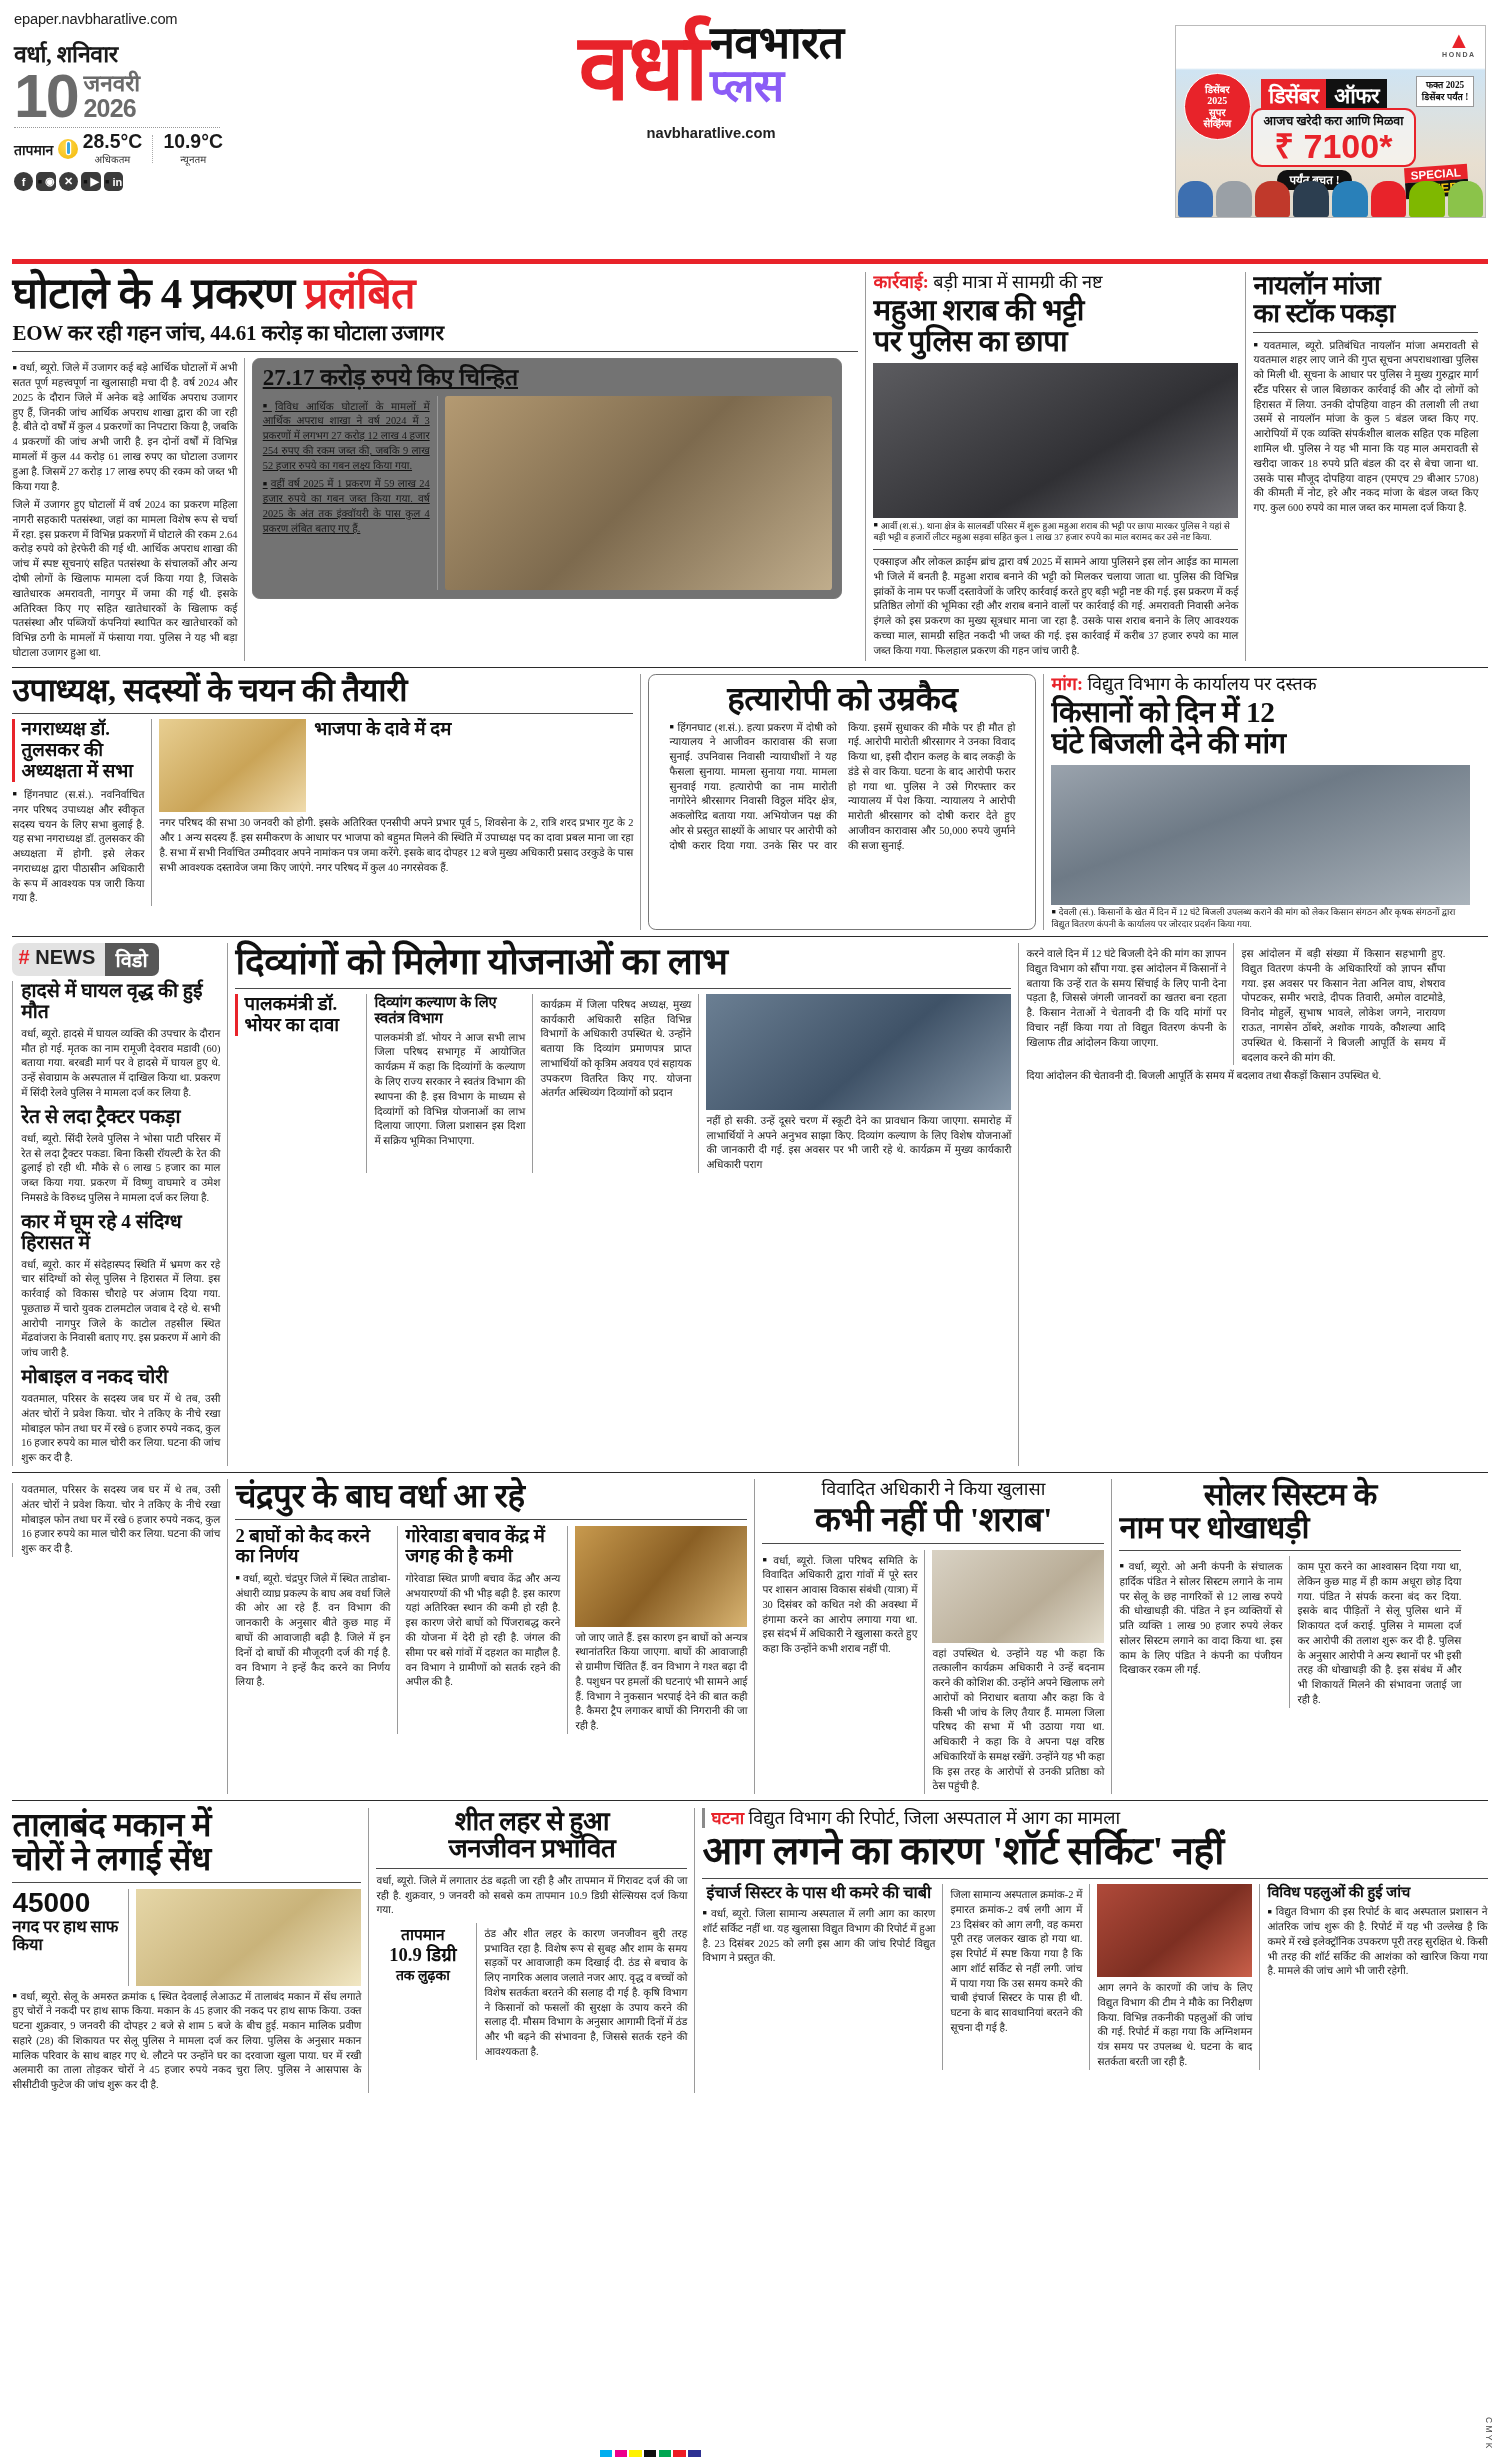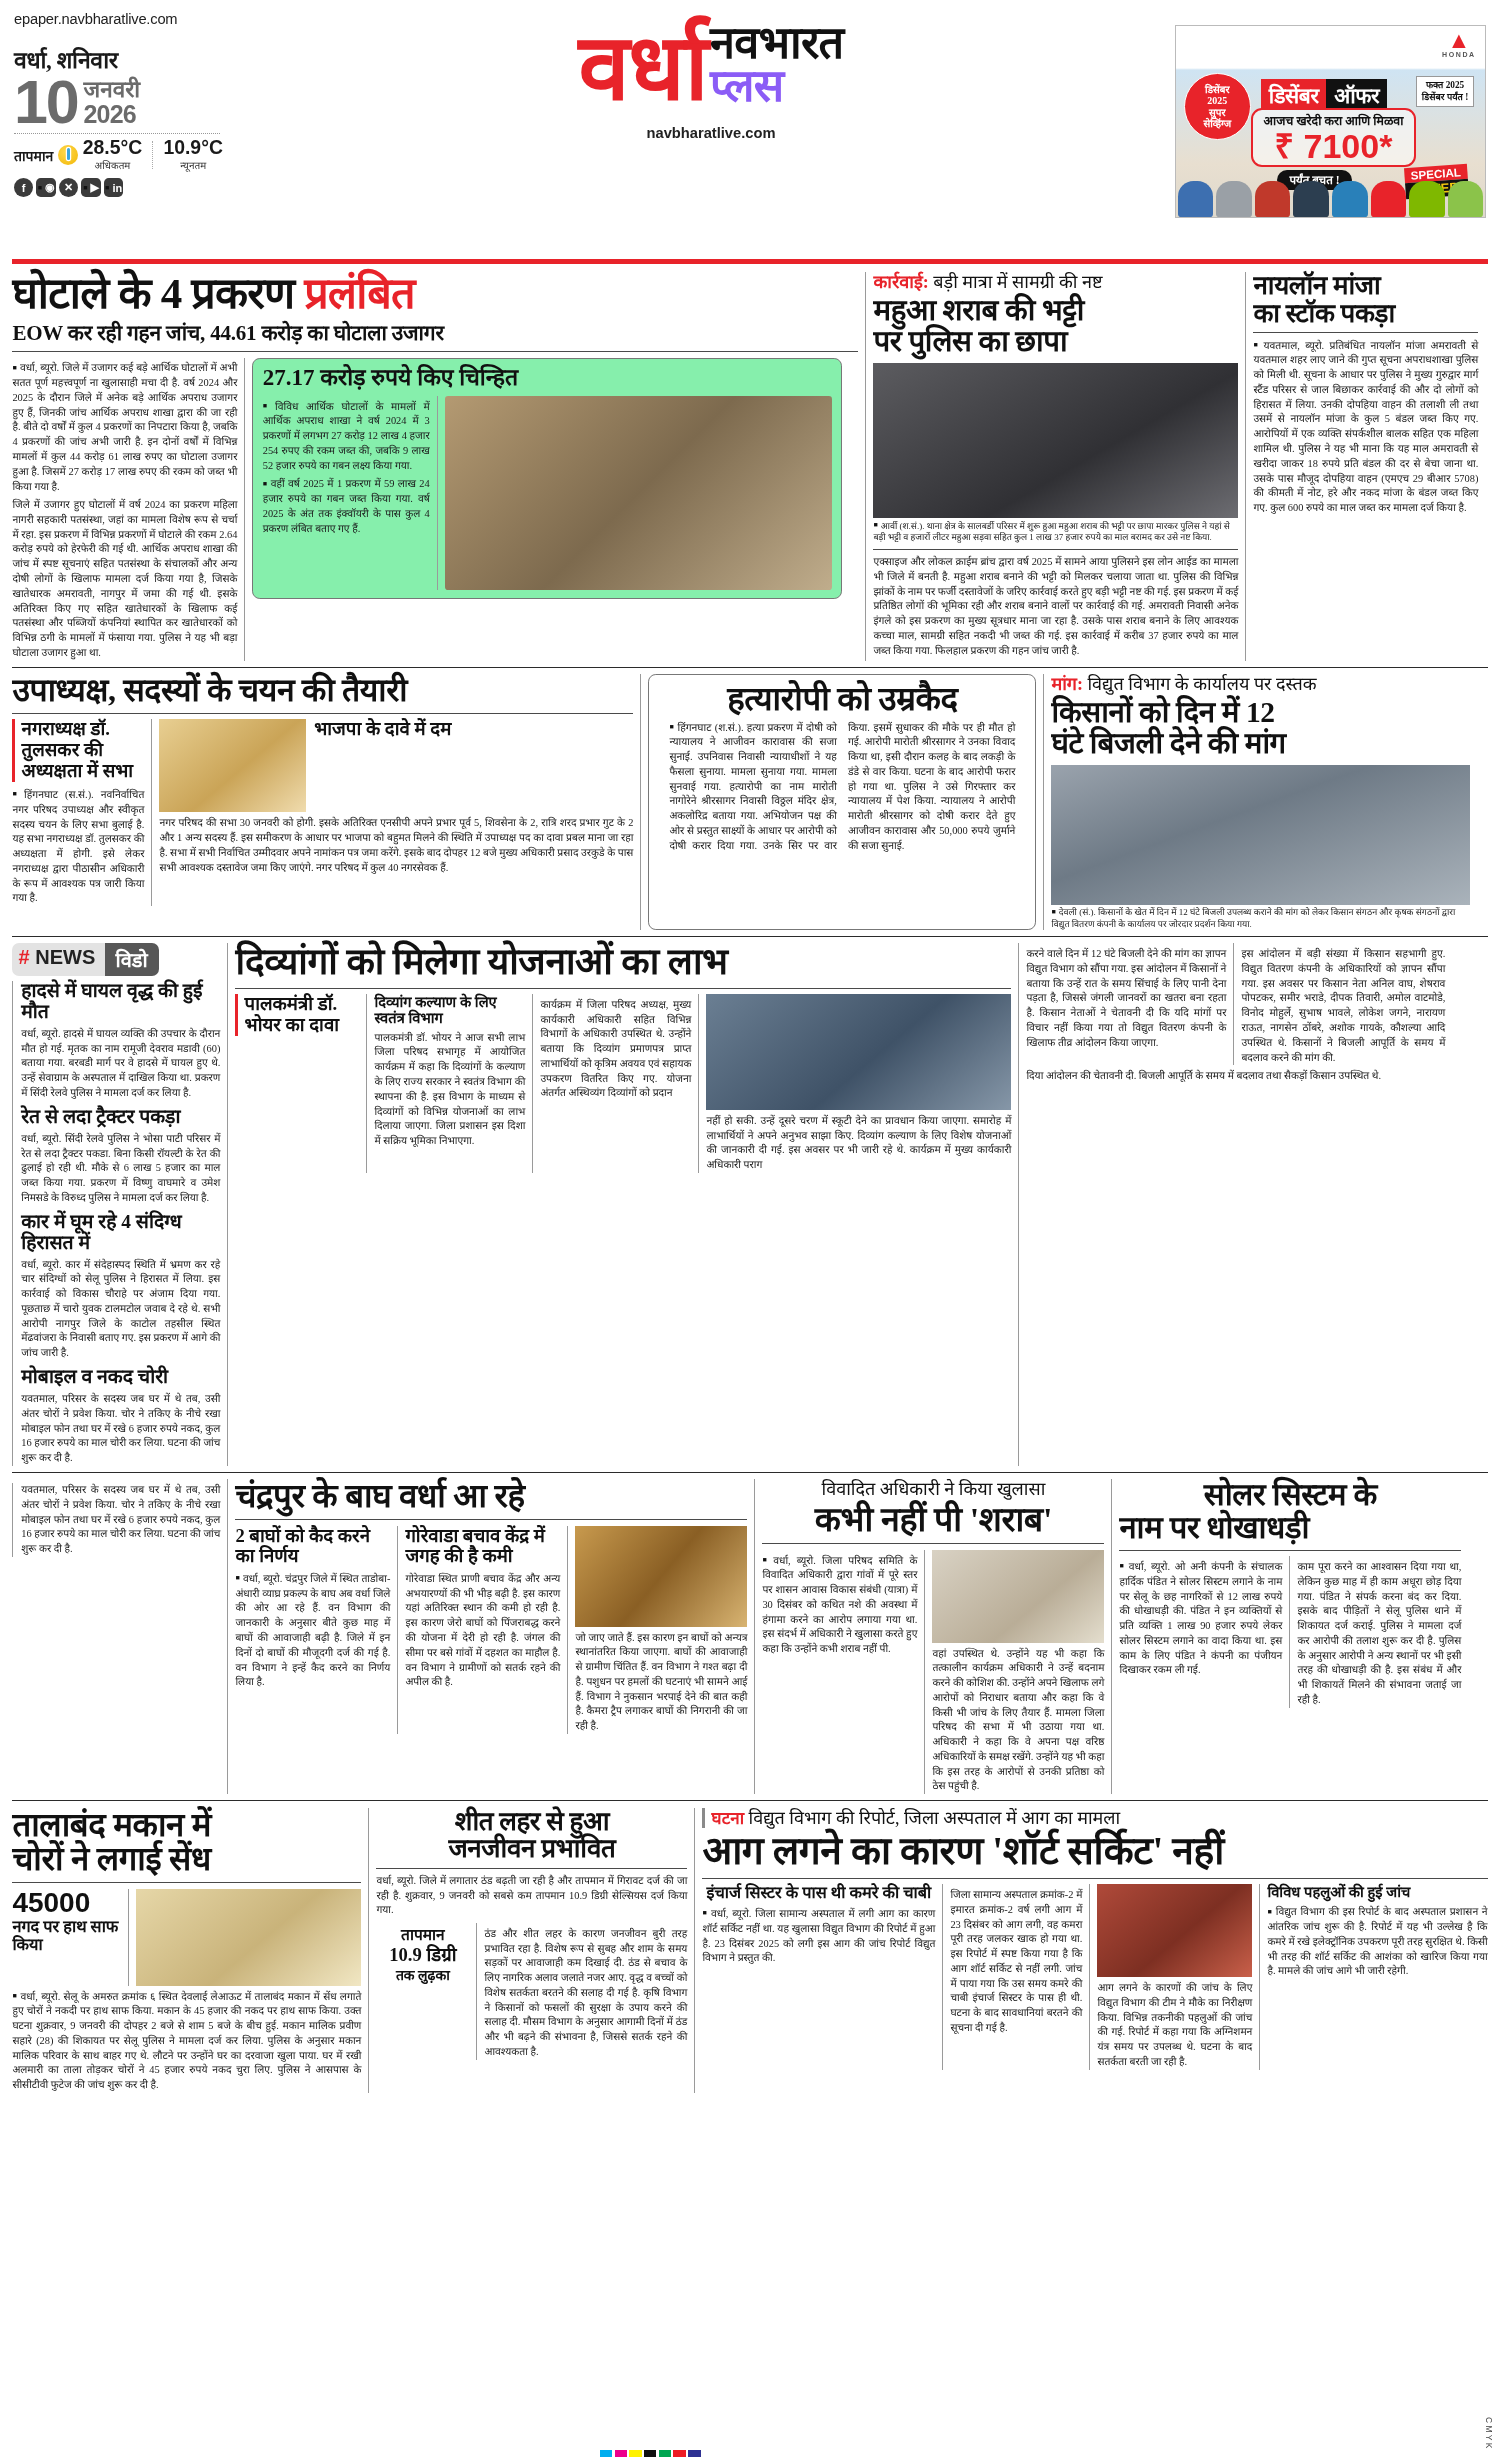--- a/index.html
+++ b/index.html
@@ -26,21 +26,21 @@
   .mh-left { width: 233px; flex: 0 0 233px; }
   .mh-url {
     font-family: "Liberation Sans", sans-serif;
     font-size: 14.7px;
     color: #222;
     letter-spacing: -0.2px;
   }
   .mh-city {
     font-size: 23px;
     font-weight: bold;
-    margin-top: 16px;
+    margin-top: 10px;
     color: #1a1a1a;
     letter-spacing: -0.4px;
   }
   .mh-daterow { display: flex; align-items: flex-end; margin-top: 1.6px; }
   .mh-day {
     font-family: "Liberation Sans", sans-serif;
     font-size: 61px;
     font-weight: bold;
     color: #6b6b6b;
     line-height: 0.82;
@@ -241,21 +241,21 @@
   .photo.dark { background: linear-gradient(150deg,#5c5c60,#303034 60%,#6d6d72); }
   .photo.tiger { background: linear-gradient(130deg,#c89a4e,#8a5f24 50%,#d8b472); }
   .photo.red { background: linear-gradient(140deg,#b04a3a,#7d2f22 55%,#c9604a); }
   .caption {
     font-size: 9px; color: #222; margin-top: 2.3px; line-height: 1.25;
   }
 
   .boxed {
     border: 0.8px solid #777; border-radius: 7.8px; padding: 7px 20px;
   }
-  .tint { background: #86efac; }
+  .tint { background: #737373; text-decoration: underline; }
 
   .newsvideo {
     display: inline-flex; border-radius: 7px; overflow: hidden; margin-bottom: 4.7px;
   }
   .nv-a {
     background: #e3e3e3; padding: 3.1px 9.3px 3.1px 6.2px;
     font-family: "Liberation Sans", sans-serif; font-size: 20px; font-weight: bold; color:#222;
   }
   .nv-a .hash { color: #e8232a; }
   .nv-b {

